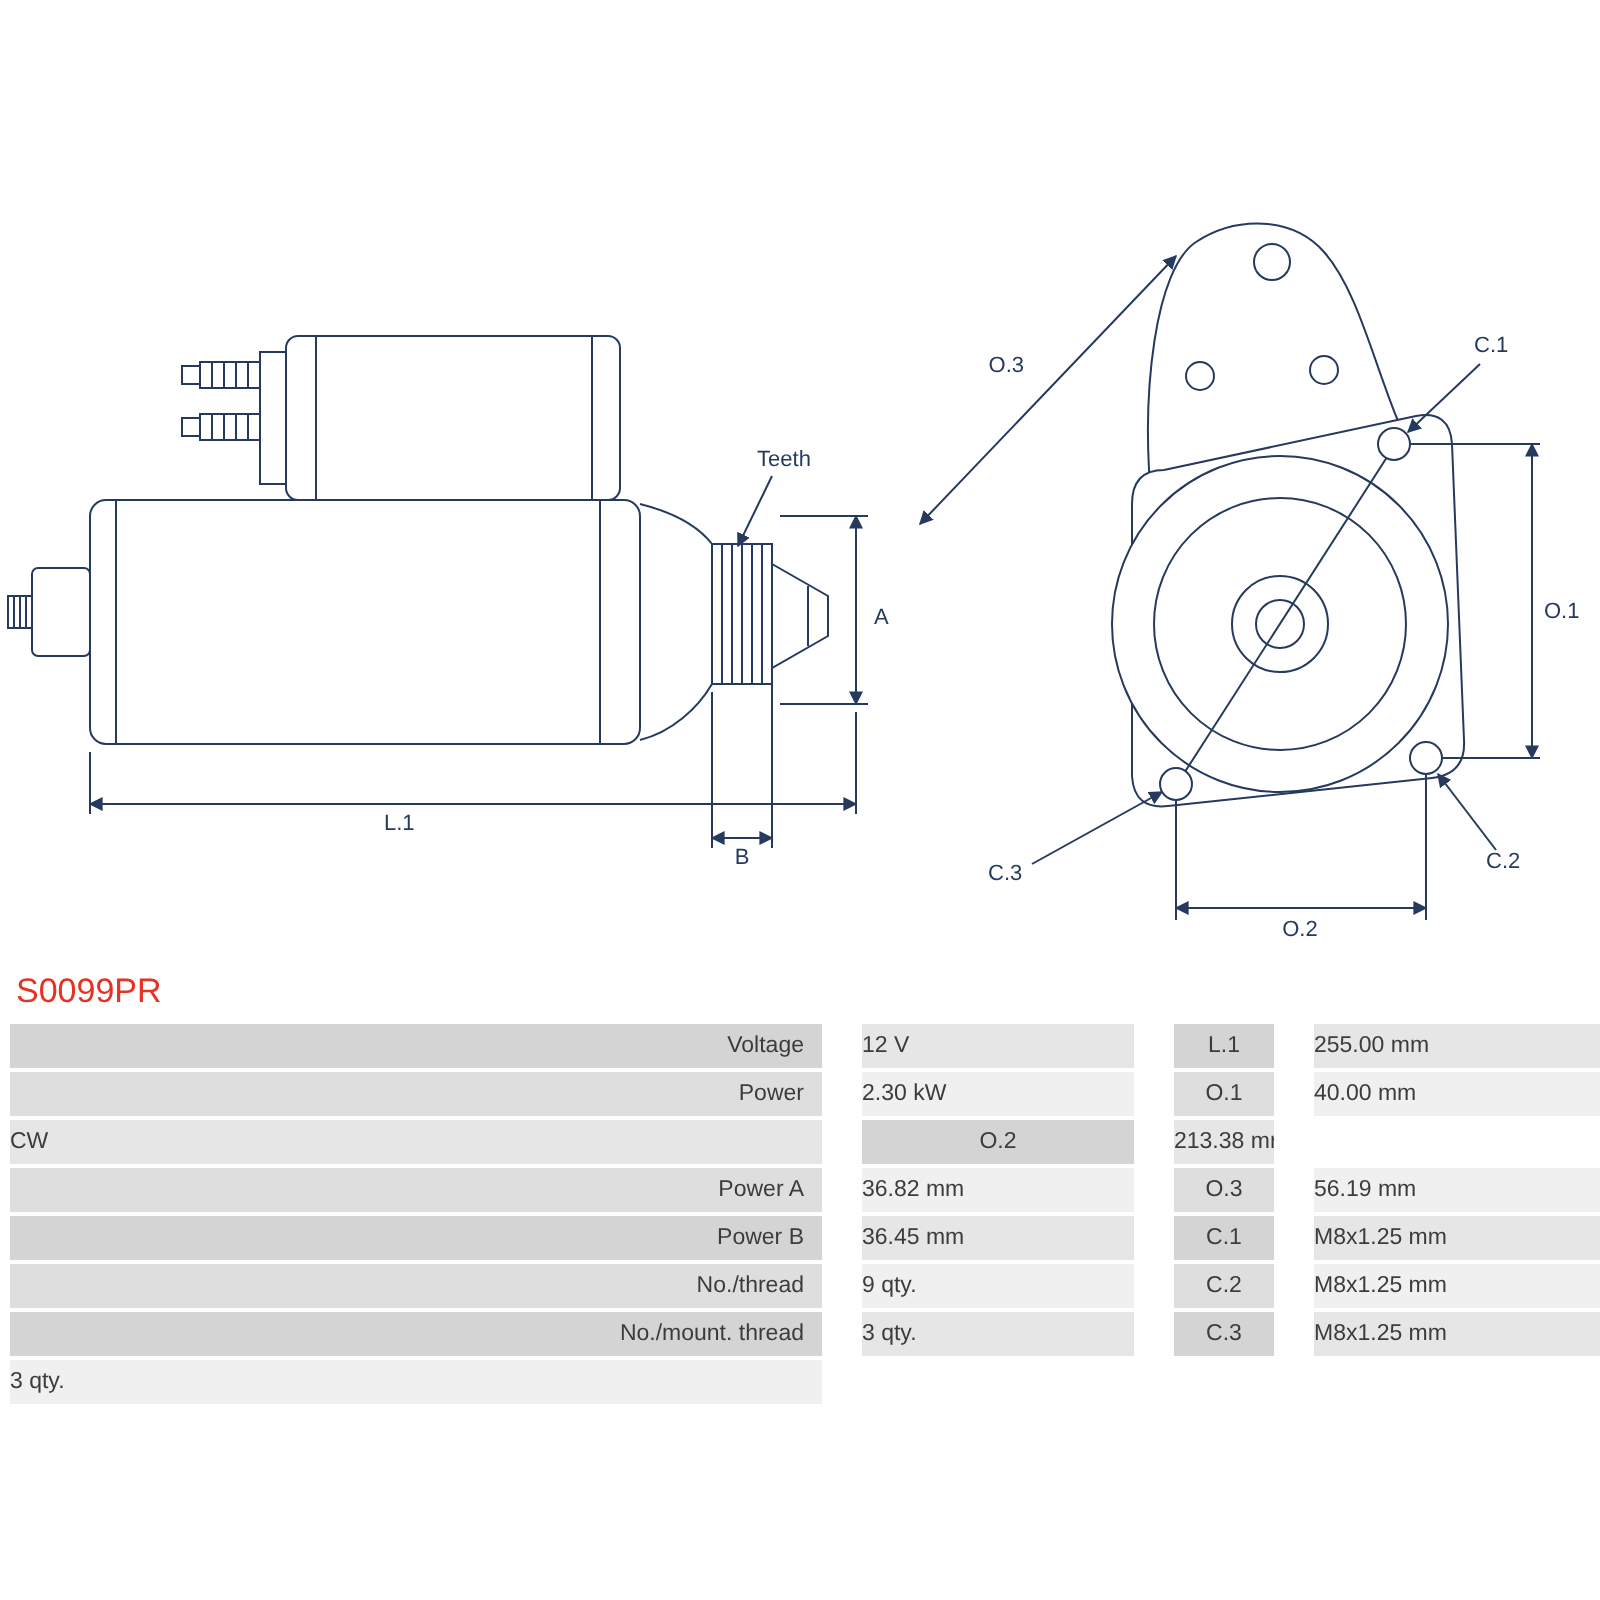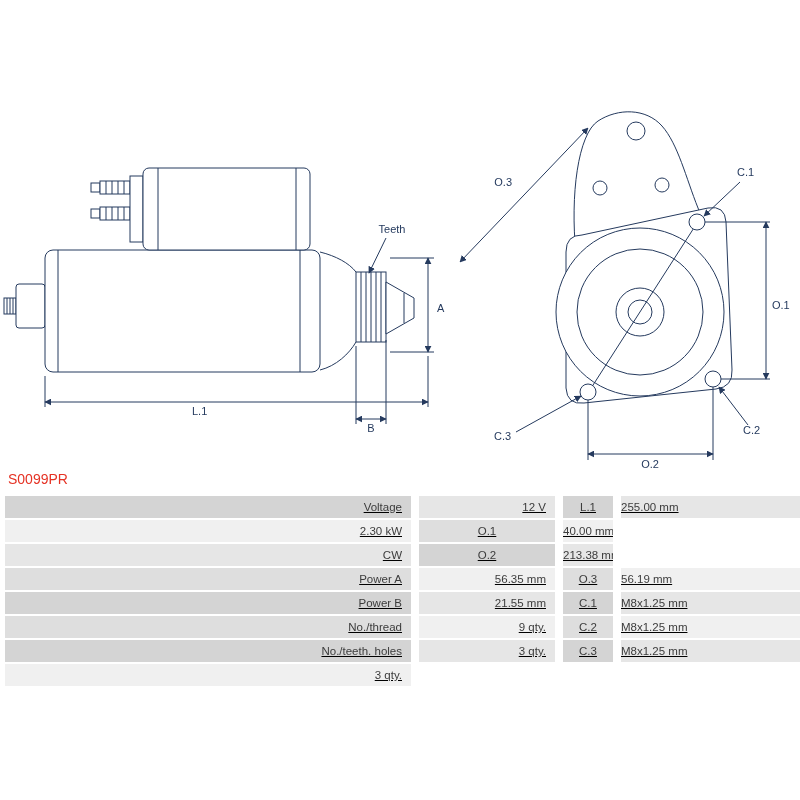--- a/index.html
+++ b/index.html
@@ -14,40 +14,39 @@
   
   .drawing{display:block;}
   .ln{fill:none;stroke:var(--line);stroke-width:1;}
   .wh{fill:#ffffff;stroke:var(--line);stroke-width:1;}
   .dim{fill:none;stroke:var(--line);stroke-width:1;}
   svg text{font:11px "Liberation Sans", sans-serif;fill:var(--line);}
   #arw path{fill:var(--line);}
   
   .product-code{
     color:var(--accent);
-    font-size:14px;
-    margin:0 0 9px 8px;
+    font-size:17px;
+    margin:16px 0 9px 8px;
     line-height:15px;
   }
   
   .spec-table{margin-left:5px;width:781px;}
   .row{
     display:grid;
     grid-template-columns:406px 136px 50px 183px;
-    column-gap:8px;
+    column-gap:20px;
     margin-bottom:2px;
     height:22px;
-    text-decoration:underline;
   }
   .cell{
     font-size:11.5px;color:#3c3c3c;line-height:22px;
     white-space:nowrap;overflow:hidden;
   }
   .c1{text-align:right;padding-right:9px;}
-  .c2{text-align:right;padding-right:9px;}
+  .c2{padding-right:9px;}
   .c3{text-align:center;}
   .c4{padding-right:9px;}
   .row:nth-child(odd)  .c1,.row:nth-child(odd)  .c3{background:#d4d4d4;}
   .row:nth-child(odd)  .c2,.row:nth-child(odd)  .c4{background:#e6e6e6;}
   .row:nth-child(even) .c1,.row:nth-child(even) .c3{background:#dedede;}
   .row:nth-child(even) .c2,.row:nth-child(even) .c4{background:#f0f0f0;}
   .row .blank{background:transparent !important;}
 </style>
 </head>
 <body>
@@ -176,54 +175,55 @@
   <div class="spec-table">
 
     <div class="row">
       <div class="cell c1">Voltage</div>
       <div class="cell c2">12 V</div>
       <div class="cell c3">L.1</div>
       <div class="cell c4">255.00 mm</div>
     </div>
 
     <div class="row">
+      <div class="cell c1">Power</div>
       <div class="cell c2">2.30 kW</div>
       <div class="cell c3">O.1</div>
       <div class="cell c4">40.00 mm</div>
     </div>
 
     <div class="row">
       <div class="cell c2">CW</div>
       <div class="cell c3">O.2</div>
       <div class="cell c4">213.38 mm</div>
     </div>
 
     <div class="row">
       <div class="cell c1">Power A</div>
-      <div class="cell c2">56.35 mm</div>
+      <div class="cell c2">36.82 mm</div>
       <div class="cell c3">O.3</div>
       <div class="cell c4">56.19 mm</div>
     </div>
 
     <div class="row">
       <div class="cell c1">Power B</div>
-      <div class="cell c2">21.55 mm</div>
+      <div class="cell c2">36.45 mm</div>
       <div class="cell c3">C.1</div>
       <div class="cell c4">M8x1.25 mm</div>
     </div>
 
     <div class="row">
       <div class="cell c1">No./thread</div>
       <div class="cell c2">9 qty.</div>
       <div class="cell c3">C.2</div>
       <div class="cell c4">M8x1.25 mm</div>
     </div>
 
     <div class="row">
-      <div class="cell c1">No./teeth. holes</div>
+      <div class="cell c1">No./mount. thread</div>
       <div class="cell c2">3 qty.</div>
       <div class="cell c3">C.3</div>
       <div class="cell c4">M8x1.25 mm</div>
     </div>
 
     <div class="row">
       <div class="cell c2">3 qty.</div>
       <div class="cell c3 blank"></div>
       <div class="cell c4 blank"></div>
     </div>

